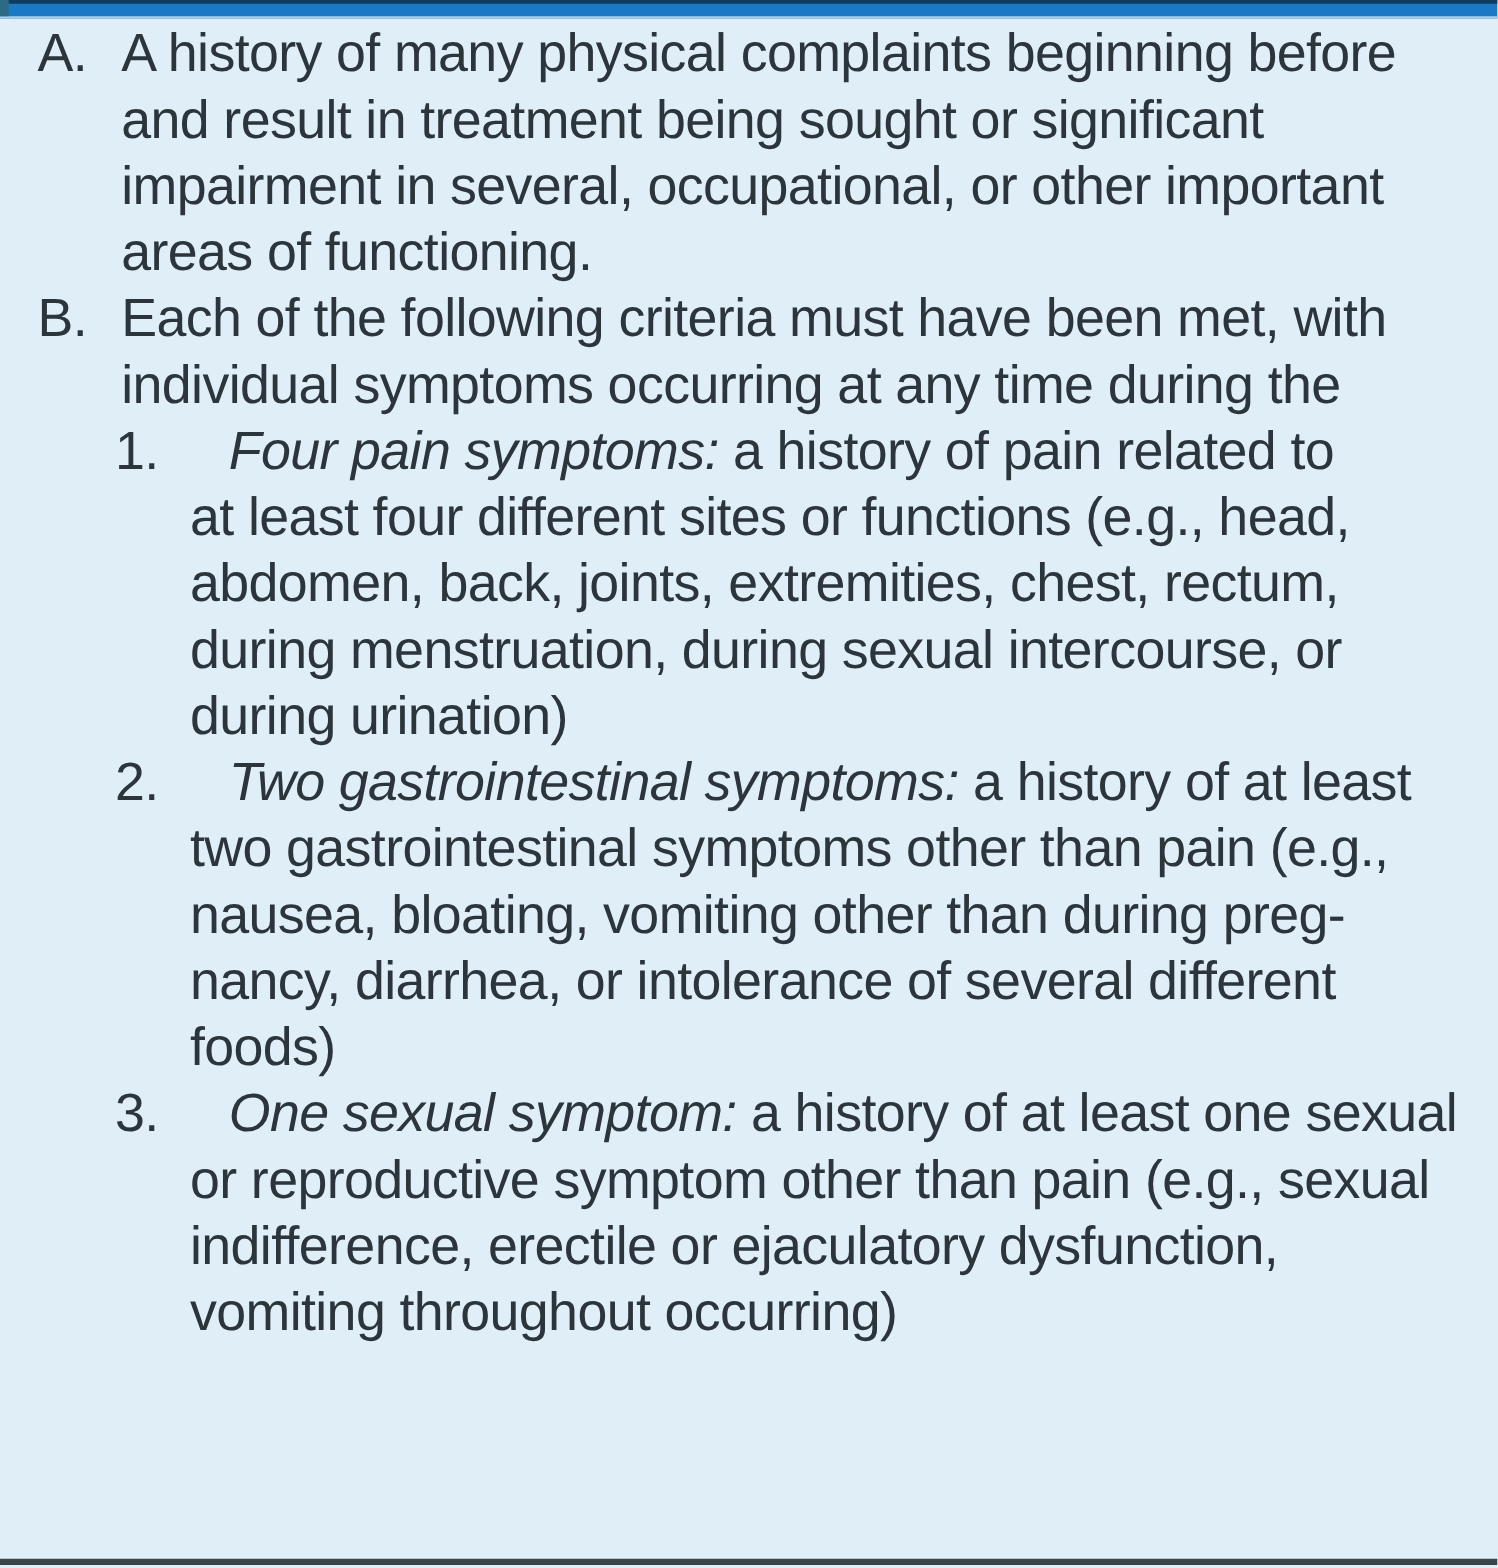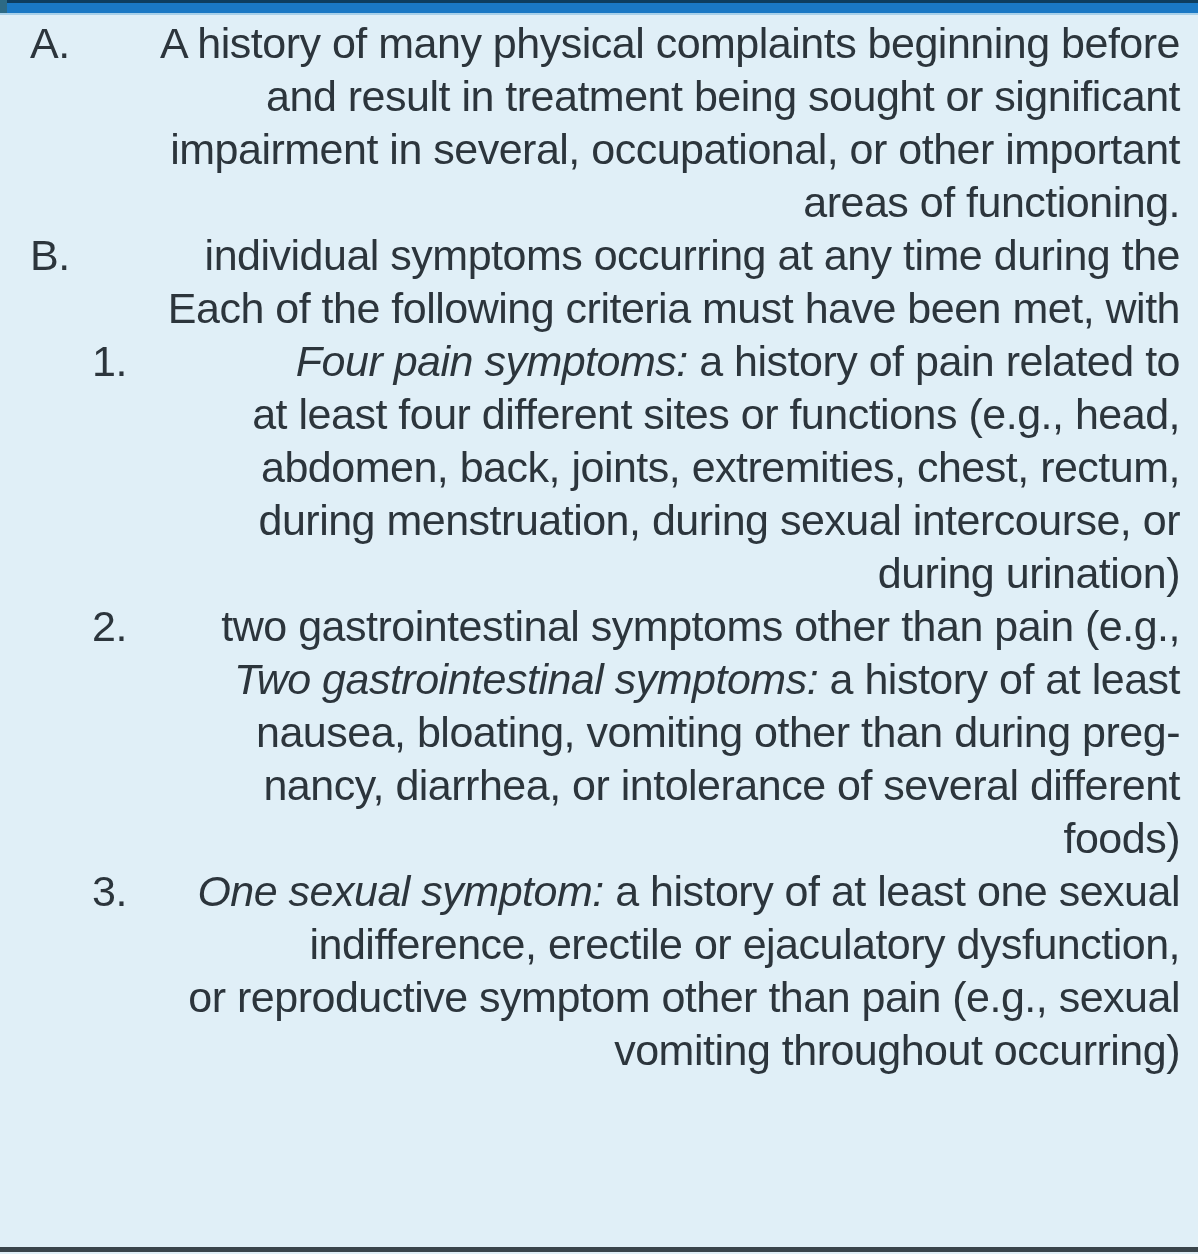--- a/index.html
+++ b/index.html
@@ -43,23 +43,23 @@
     font-size: 43px;
     line-height: 53px;
     letter-spacing: -0.5px;
     color: var(--text);
   }
   .item { display: flex; align-items: flex-start; }
   .marker { flex: 0 0 auto; }
   .item.level-1 > .marker { width: 67px; }
   .item.level-2 { padding-left: 62px; }
   .item.level-2 > .marker { width: 60px; }
-  .lines { flex: 1 1 auto; min-width: 0; text-align: right; }
+  .lines { flex: 1 1 auto; min-width: 0; }
   .line { white-space: nowrap; }
-  .it { font-style: italic; }
+  .it { font-style: italic; margin-left: 31px; }
 </style>
 </head>
 <body>
 
 <div class="page">
   <div class="top-bar"></div>
   <div class="corner-artifact"></div>
 
   <div class="content" id="criteria-container">
   <div class="item level-1">
@@ -68,52 +68,52 @@
           <div class="line"><span>A history of many physical complaints beginning before</span></div>
           <div class="line"><span>and result in treatment being sought or significant</span></div>
           <div class="line"><span>impairment in several, occupational, or other important</span></div>
           <div class="line"><span>areas of functioning.</span></div>
         </div>
   </div>
 
   <div class="item level-1">
     <span class="marker">B.</span>
     <div class="lines">
+          <div class="line"><span>Each of the following criteria must have been met, with</span></div>
           <div class="line"><span>individual symptoms occurring at any time during the</span></div>
-          <div class="line"><span>Each of the following criteria must have been met, with</span></div>
         </div>
   </div>
 
   <div class="item level-2">
     <span class="marker">1.</span>
     <div class="lines">
           <div class="line"><span class="it">Four pain symptoms:</span><span> a history of pain related to</span></div>
           <div class="line"><span>at least four different sites or functions (e.g., head,</span></div>
           <div class="line"><span>abdomen, back, joints, extremities, chest, rectum,</span></div>
           <div class="line"><span>during menstruation, during sexual intercourse, or</span></div>
           <div class="line"><span>during urination)</span></div>
         </div>
   </div>
 
   <div class="item level-2">
     <span class="marker">2.</span>
     <div class="lines">
+          <div class="line"><span class="it">Two gastrointestinal symptoms:</span><span> a history of at least</span></div>
           <div class="line"><span>two gastrointestinal symptoms other than pain (e.g.,</span></div>
-          <div class="line"><span class="it">Two gastrointestinal symptoms:</span><span> a history of at least</span></div>
           <div class="line"><span>nausea, bloating, vomiting other than during preg-</span></div>
           <div class="line"><span>nancy, diarrhea, or intolerance of several different</span></div>
           <div class="line"><span>foods)</span></div>
         </div>
   </div>
 
   <div class="item level-2">
     <span class="marker">3.</span>
     <div class="lines">
           <div class="line"><span class="it">One sexual symptom:</span><span> a history of at least one sexual</span></div>
+          <div class="line"><span>or reproductive symptom other than pain (e.g., sexual</span></div>
           <div class="line"><span>indifference, erectile or ejaculatory dysfunction,</span></div>
-          <div class="line"><span>or reproductive symptom other than pain (e.g., sexual</span></div>
           <div class="line"><span>vomiting throughout occurring)</span></div>
         </div>
   </div>
 </div>
 
   <div class="bottom-rule"></div>
 </div>
 
 </body></html>

